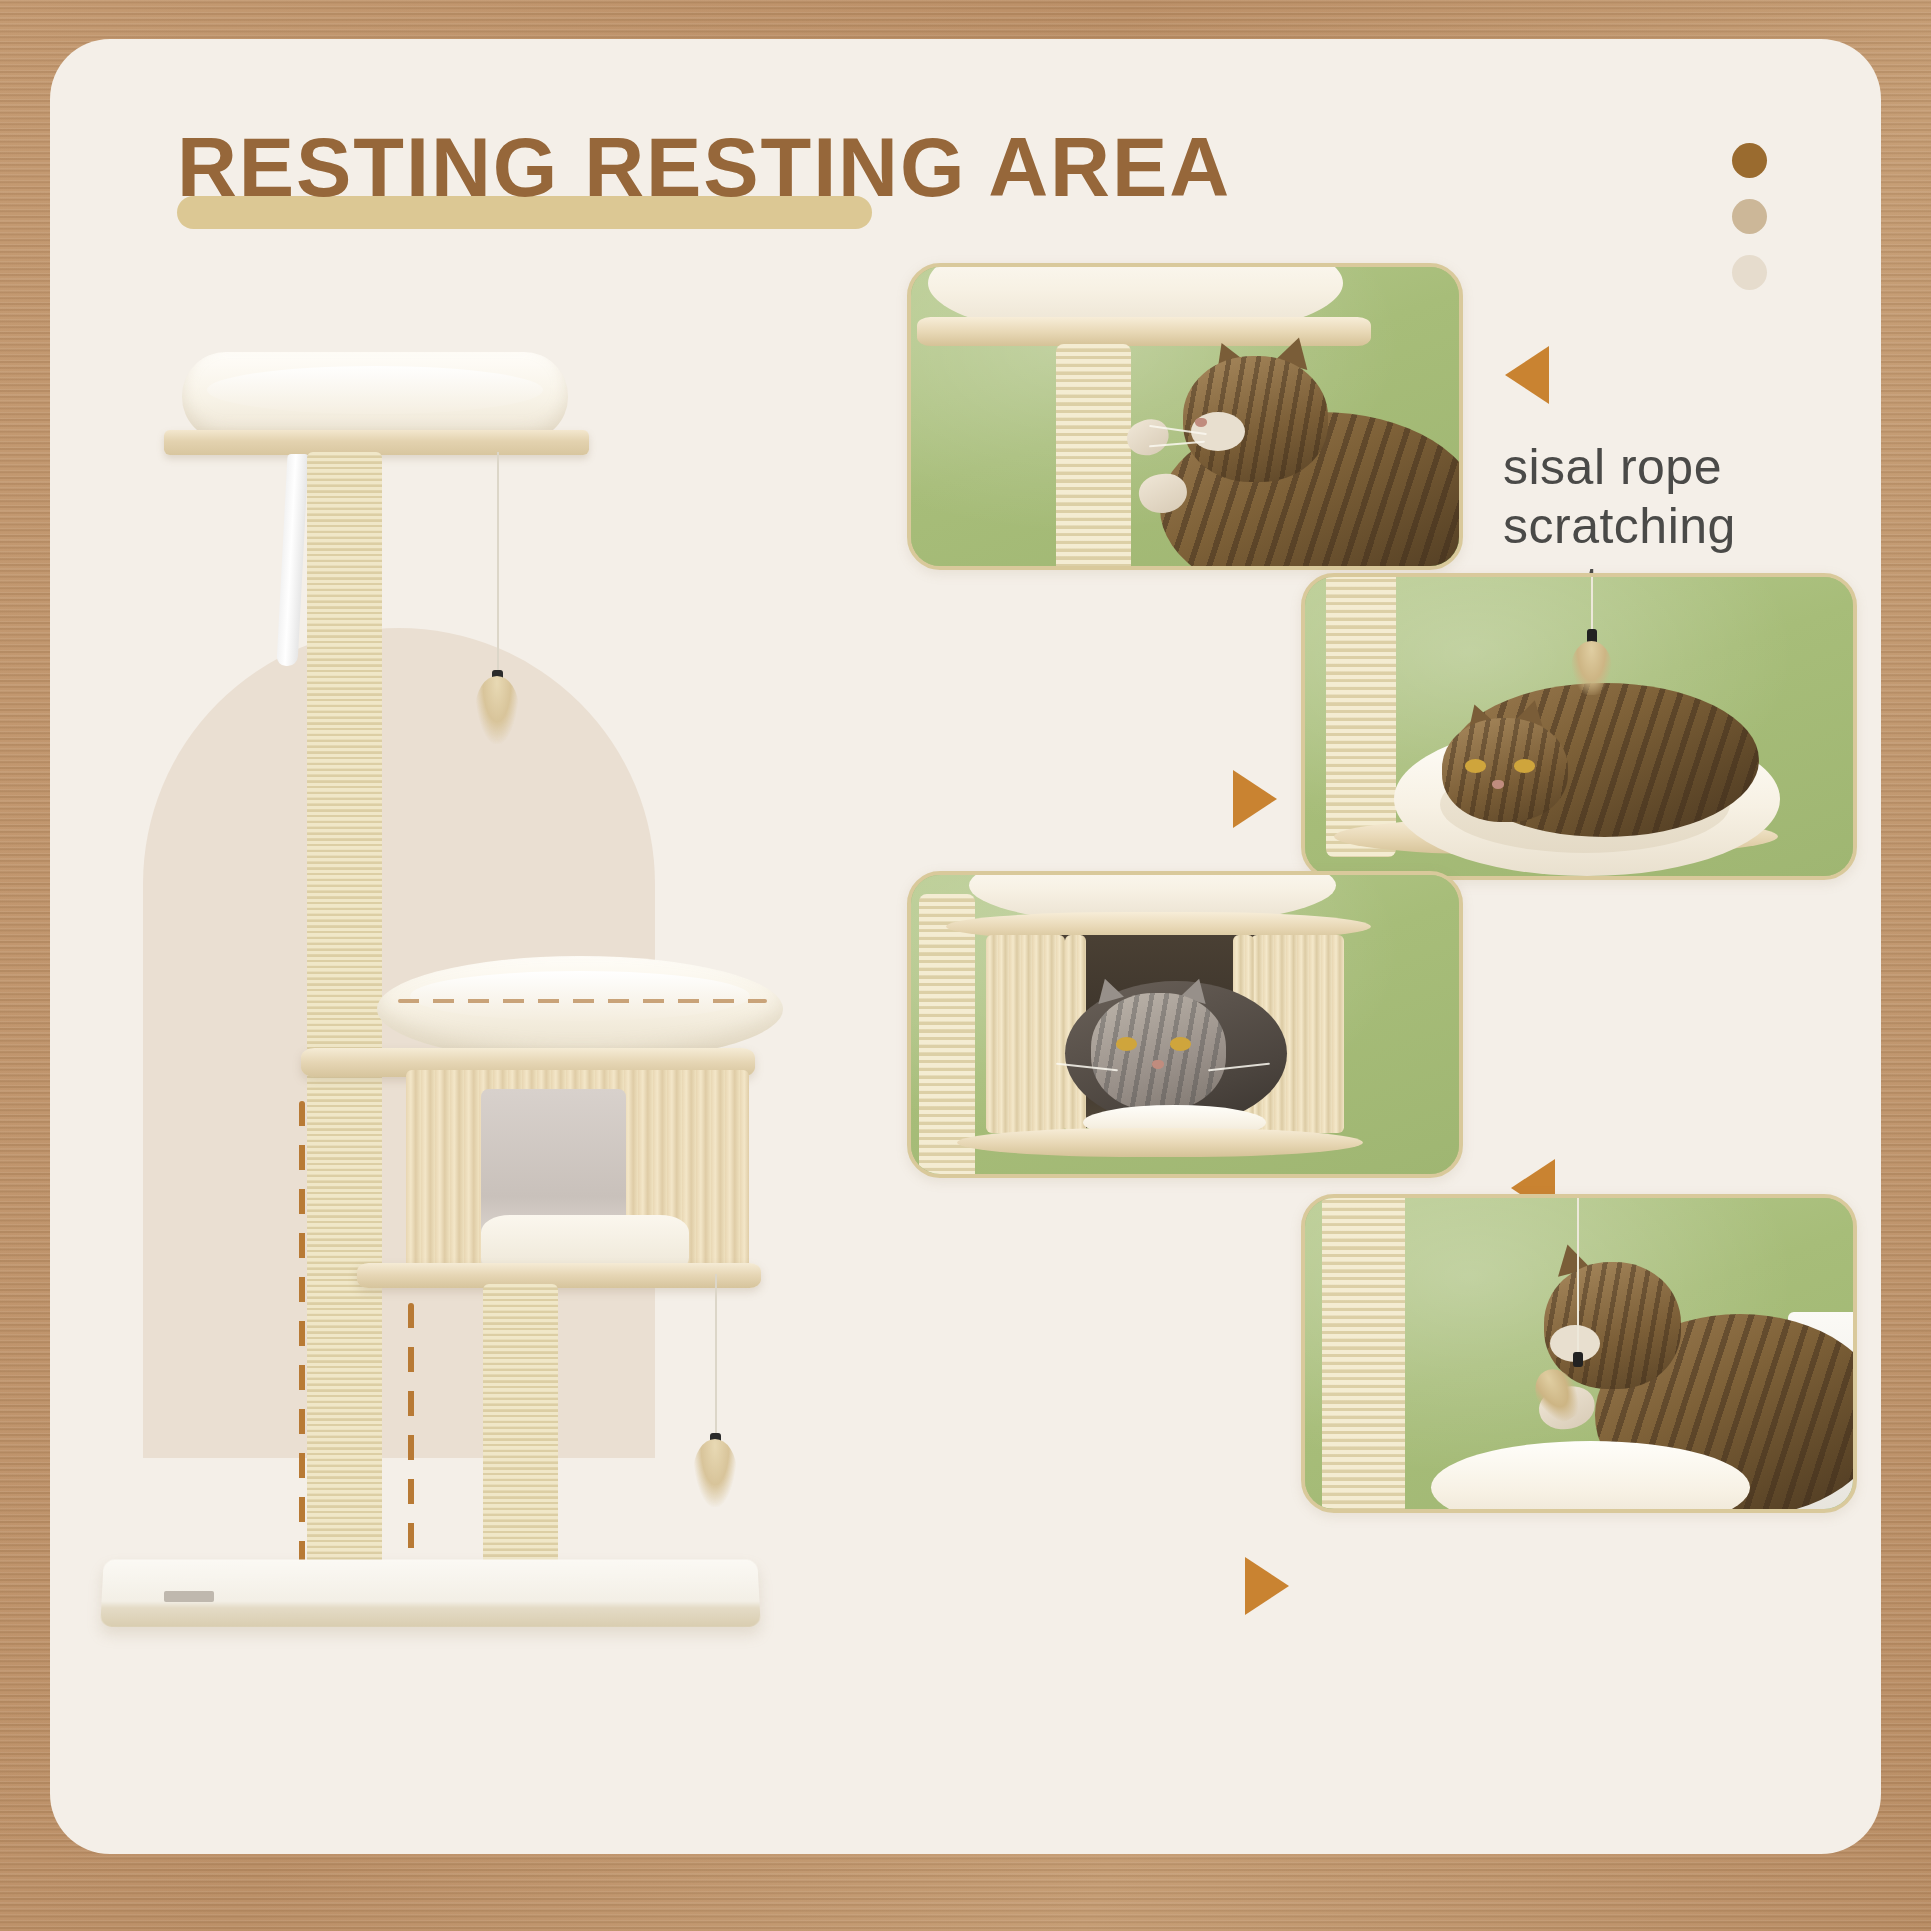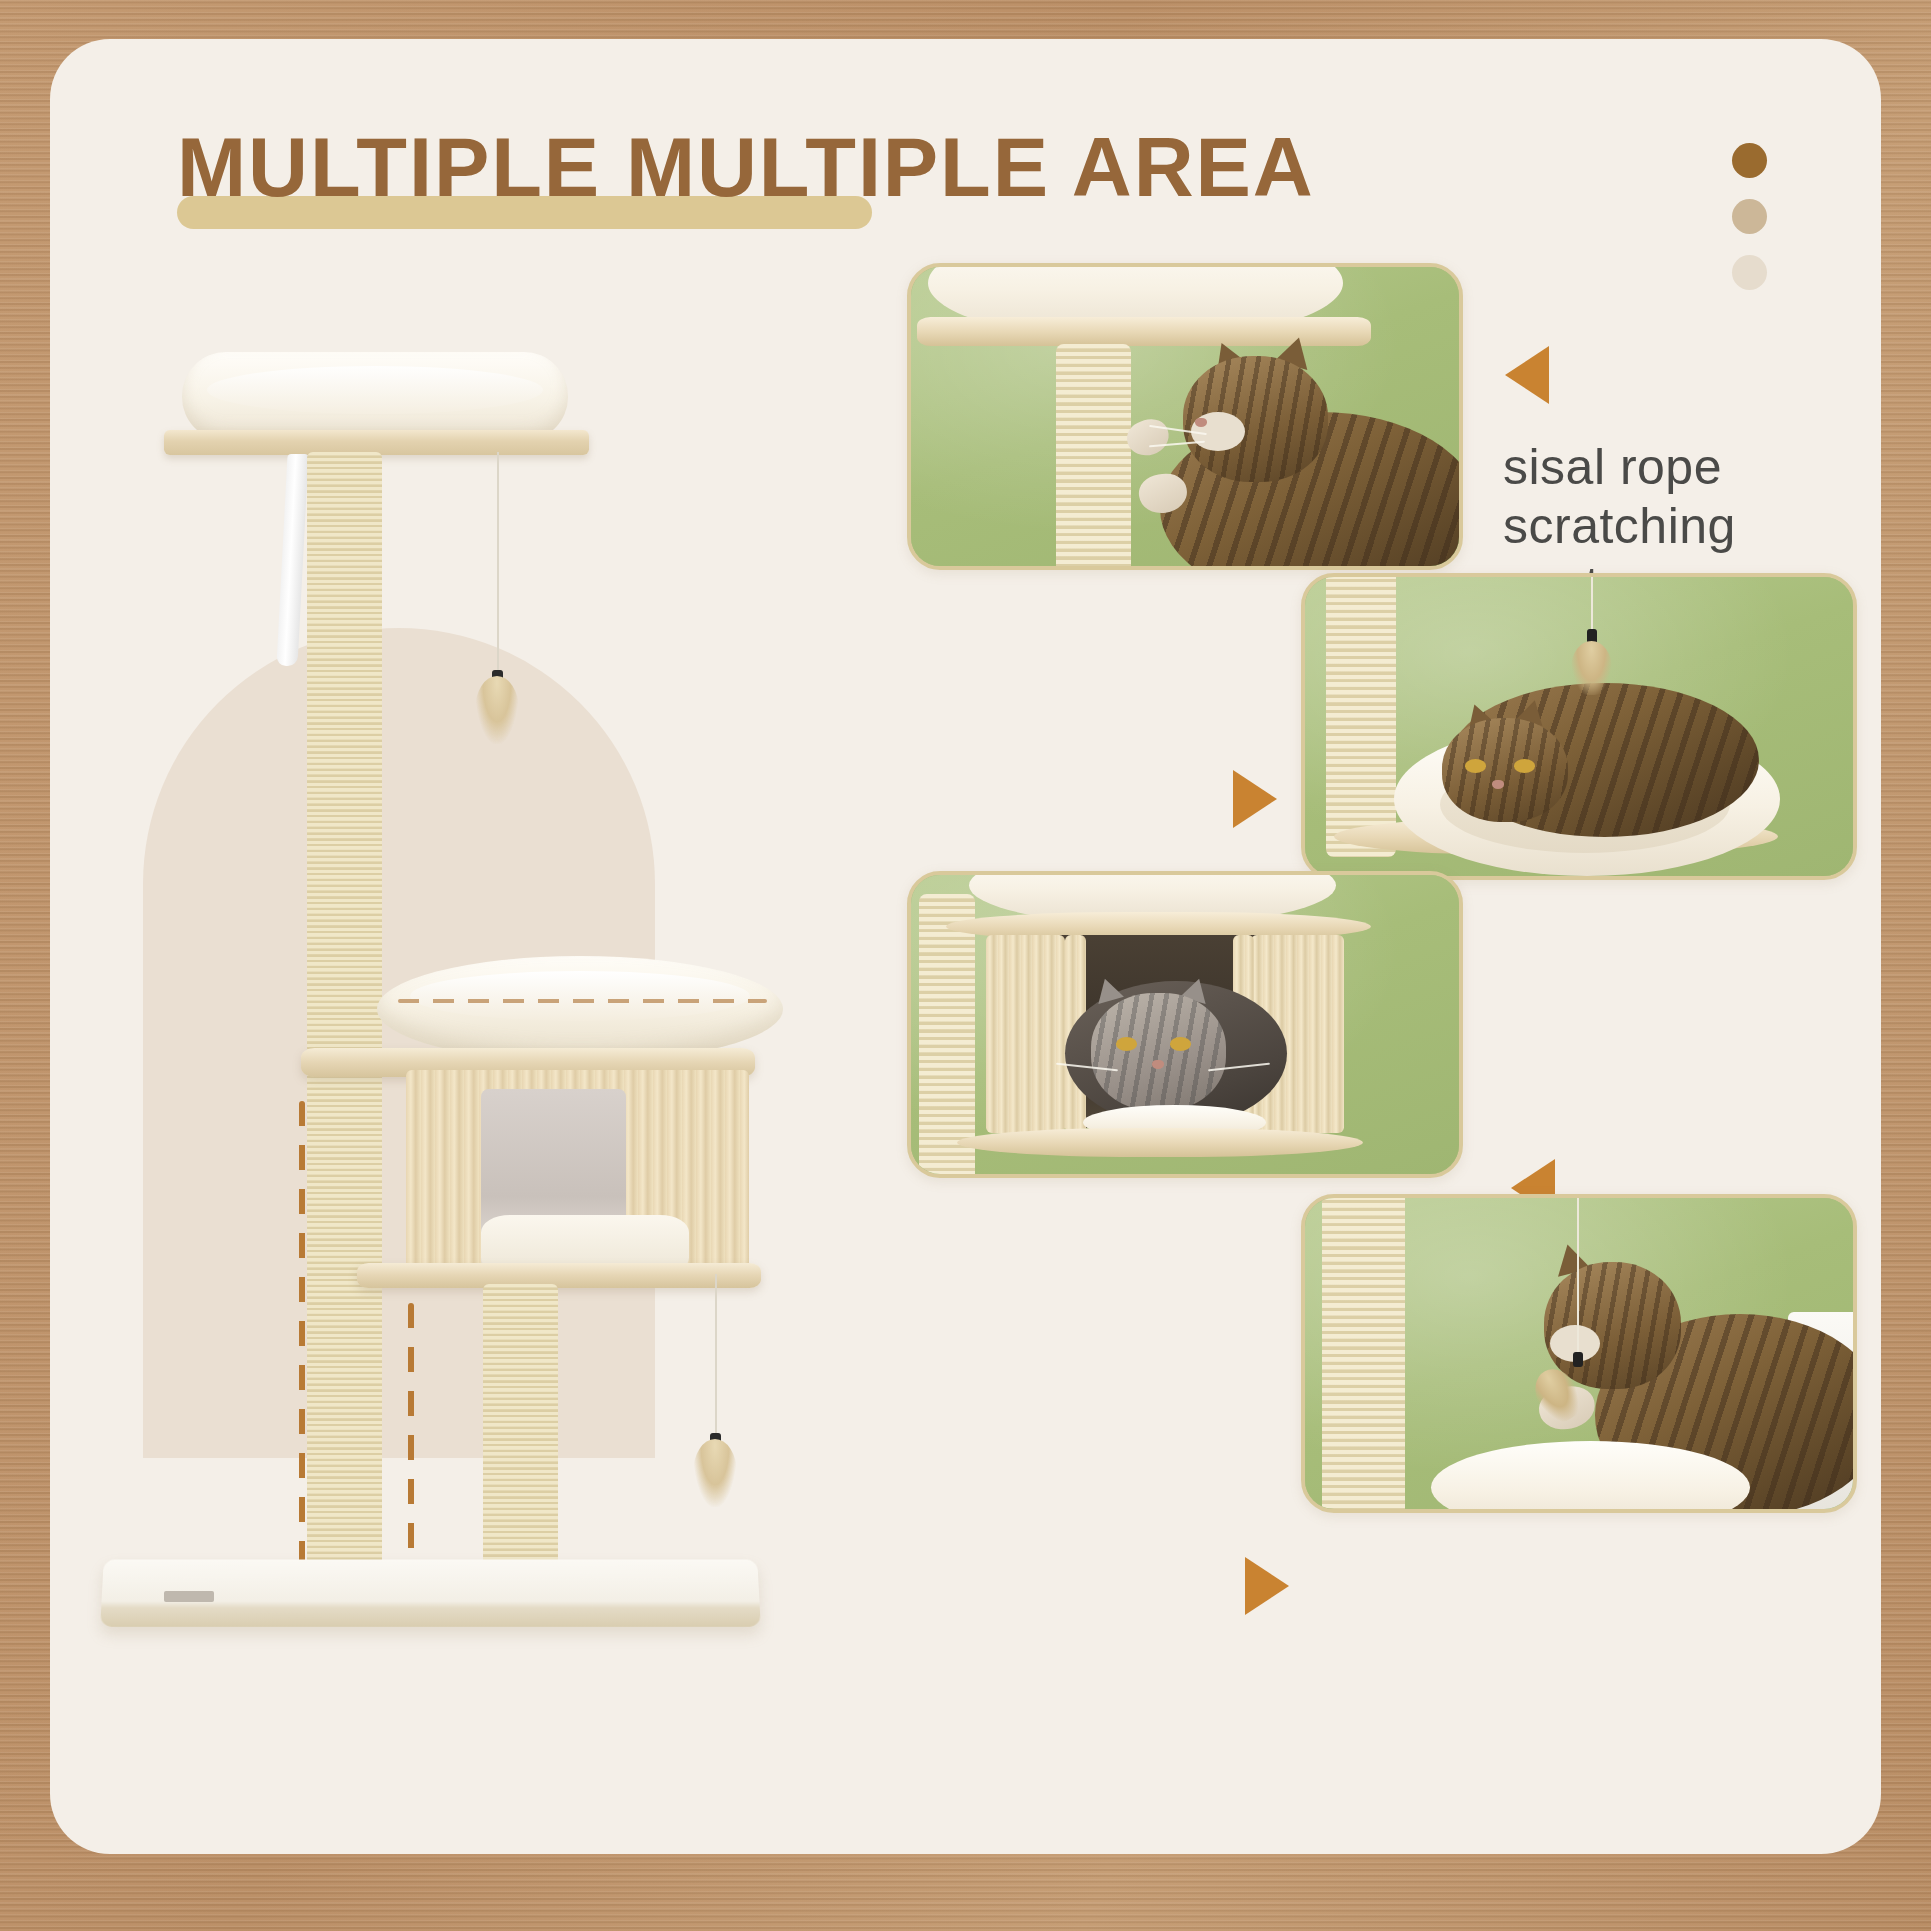--- a/index.html
+++ b/index.html
@@ -363,21 +363,21 @@
 </style>
 </head>
 <body>
 
 <div class="frame"></div>
 
 <div class="card">
 
   <div class="title-wrap">
     <div class="title-underline"></div>
-    <h1 class="title">MULTIPLE MULTIPLE AREA</h1>
+    <h1 class="title">RESTING RESTING AREA</h1>
   </div>
 
   <div class="dots">
     <div class="dot d1" style="background: rgb(154, 107, 47);"></div>
     <div class="dot d2" style="background: rgb(204, 183, 152);"></div>
     <div class="dot d3" style="background: rgb(230, 220, 205);"></div>
   </div>
 
   <div class="product-stage">
     <div class="arch"></div>

